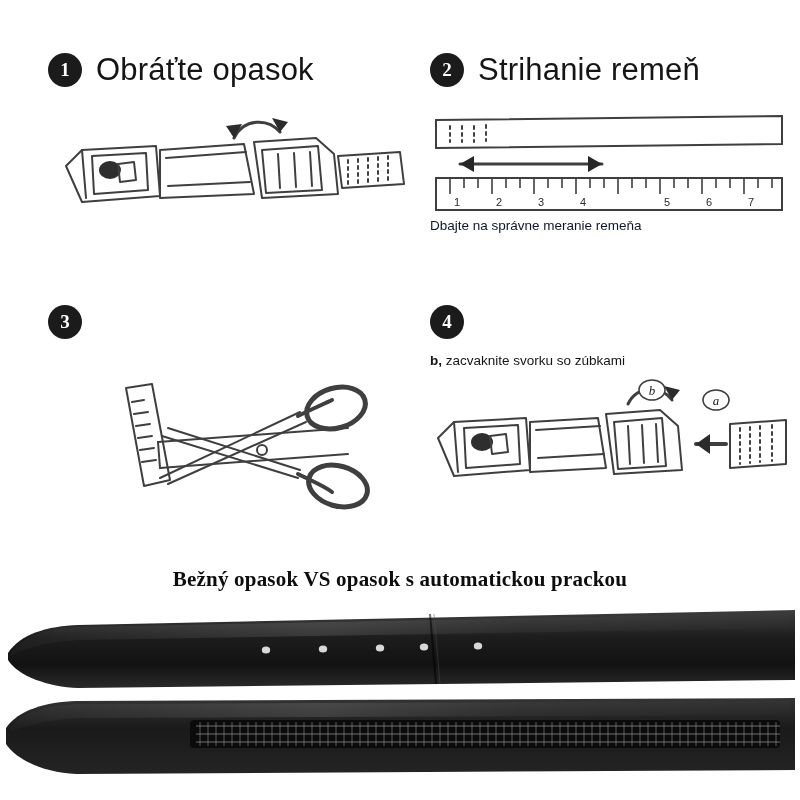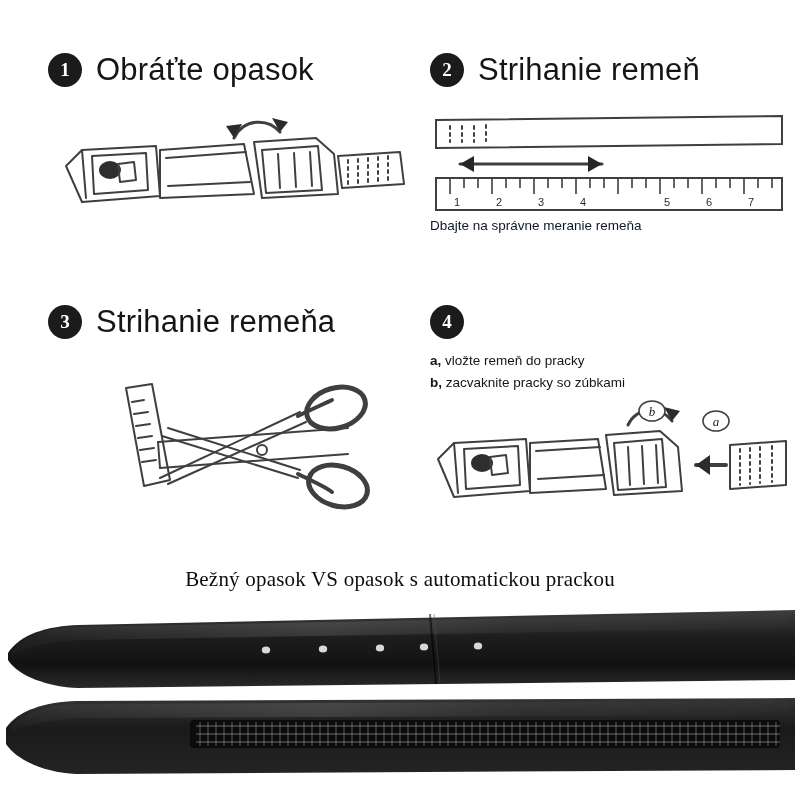--- a/index.html
+++ b/index.html
@@ -93,21 +93,21 @@
   .compare {
     position: absolute;
     left: 0;
     top: 545px;
     width: 800px;
     height: 255px;
   }
   .compare-title {
     text-align: center;
     font-family: "Liberation Serif", serif;
-    font-weight: normal;
+    font-weight: bold;
     font-size: 21px;
     color: #0d0d0d;
     padding-top: 22px;
     letter-spacing: 0.2px;
   }
   .belts {
     position: relative;
     width: 800px;
     height: 190px;
     margin-top: 6px;
@@ -186,21 +186,20 @@
             <text x="318" y="108">7</text>
           </g>
         </svg>
       </div>
       <div class="caption">Dbajte na správne meranie remeňa</div>
     </div>
 
     <div class="step step-3">
       <div class="step-head">
         <div class="badge">3</div>
-        <div class="step-title">Strihanie remeňa</div>
       </div>
       <div class="step-art">
         <svg width="360" height="170" viewBox="0 0 360 170">
           <g fill="none" stroke="#3f3f3f" stroke-width="2" stroke-linecap="round" stroke-linejoin="round">
 
             <path d="M78 38 L104 34 L122 130 L96 136 Z"></path>
             <path d="M84 52 L96 50 M86 64 L100 62 M88 76 L102 74 M90 88 L104 86 M92 100 L106 98 M94 112 L108 110"></path>
 
             <path d="M110 92 L300 78"></path>
             <path d="M112 118 L300 104"></path>
@@ -221,26 +220,22 @@
         </svg>
       </div>
     </div>
 
     <div class="step step-4">
       <div class="step-head">
         <div class="badge">4</div>
       </div>
       <div class="sub-list">
         <div>
-          <b>a,</b>
-          <span>vložte remeň do pracky</span>
-        </div>
-        <div>
           <b>b,</b>
-          <span>zacvaknite pracky so zúbkami</span>
+          <span>zacvaknite svorku so zúbkami</span>
         </div>
       </div>
       <div class="step-art">
         <svg width="360" height="130" viewBox="0 0 360 130">
           <g fill="none" stroke="#3f3f3f" stroke-width="2" stroke-linejoin="round" stroke-linecap="round">
 
             <path d="M8 60 L24 44 L96 40 L100 92 L24 98 Z"></path>
             <path d="M24 44 L28 94"></path>
             <path d="M34 50 L88 47 L90 86 L36 90 Z"></path>
             <ellipse cx="52" cy="64" rx="11" ry="9" fill="#2e2e2e" stroke="none"></ellipse>

